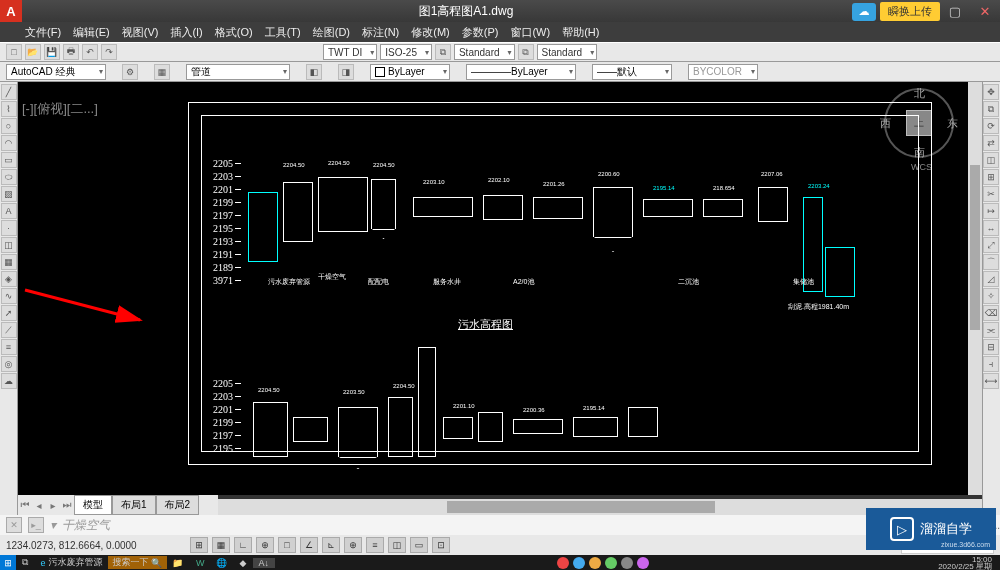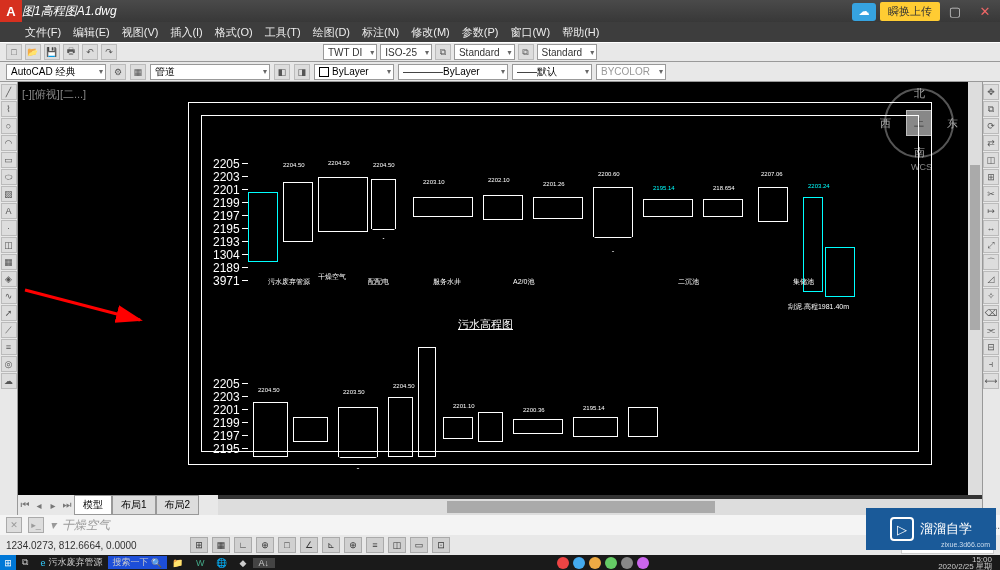--- a/index.html
+++ b/index.html
@@ -1,57 +1,57 @@
 <!DOCTYPE html>
 <html><head>
 <meta charset="utf-8">
 <style>
   * { box-sizing: border-box; margin: 0; padding: 0; font-family: "Microsoft YaHei", sans-serif; }
   body { width: 1000px; height: 570px; background: #444; overflow: hidden; position: relative; }
 
   .titlebar { height: 22px; background: linear-gradient(#4a4a4a,#383838); display: flex; align-items: center; color: #fff; font-size: 12px; }
   .titlebar .app-icon { width: 22px; height: 22px; background:#d6301f; color:#fff; display:flex;align-items:center;justify-content:center;font-weight:bold;font-size:13px; }
-  .titlebar .title { flex:1; text-align:left;font-style:italic; }
+  .titlebar .title { flex:1; text-align:center; }
   .titlebar .win-btn { width: 30px; height: 22px; display:flex; align-items:center; justify-content:center; color:#ccc; font-size:13px;}
 
   .menubar { height: 20px; background:#3d3d3d; display:flex; align-items:center; padding:0 20px; font-size:11px; color:#eee; gap:2px;}
   .menubar span { padding: 2px 5px; }
   .upload-badge { position:absolute; top:2px; right:60px; display:flex; align-items:center; gap:4px; }
   .upload-badge .ico { width:24px; height:18px; background:#36a3e0; border-radius:3px; display:flex;align-items:center;justify-content:center;color:#fff;font-size:11px; }
   .upload-badge .btn { background:#ffcc33; color:#333; font-size:11px; padding:2px 8px; border-radius:2px; }
 
   .toolbar-row { height: 20px; background:#e8e8e8; border-top:1px solid #fff; border-bottom:1px solid #999; display:flex; align-items:center; padding:0 6px; font-size:10px; color:#333; gap:3px; }
   .tbtn { width:16px; height:16px; background:#ddd; border:1px solid #bbb; display:inline-flex; align-items:center;justify-content:center; font-size:9px; color:#555;}
   .drop { height:16px; background:#fff; border:1px solid #999; padding:0 14px 0 4px; font-size:10px; position:relative; display:inline-flex; align-items:center;}
   .drop::after{content:"▾"; position:absolute; right:2px; font-size:8px; color:#666;}
 
-  .toolbar2 { height: 20px; background:#e8e8e8; border-bottom:1px solid #999; display:flex; align-items:center; padding:0 6px; font-size:10px; gap:4px;}
+  .toolbar2 { height: 20px; background:#e8e8e8; border-bottom:1px solid #999; display:flex; align-items:center; padding:0 6px; font-size:10px; gap:16px;}
   
   .work { position:absolute; top:82px; left:0; right:0; bottom:55px; background:#333;}
   
   .ltool { position:absolute; left:0; top:0; bottom:0; width:18px; background:#e8e8e8; border-right:1px solid #999; display:flex; flex-direction:column; gap:1px; padding-top:2px;}
   .ltool .tbtn { width:16px; height:16px; margin:0 auto;}
   .rtool { position:absolute; right:0; top:0; bottom:0; width:18px; background:#e8e8e8; border-left:1px solid #999; display:flex; flex-direction:column; gap:1px; padding-top:2px;}
   
   .canvas { position:absolute; left:18px; right:18px; top:0; bottom:20px; background:#000; overflow:hidden;}
-  .canvas-label { position:absolute; top:5px; left:4px; color:#888; font-size:11px;}
+  .canvas-label { position:absolute; top:18px; left:4px; color:#888; font-size:13px;}
   
   .vcube { position:absolute; top:6px; right:28px; width:70px; height:70px; }
   .vcube .ring{position:absolute;inset:0;border:2px solid #555;border-radius:50%;}
   .vcube .cube{position:absolute;left:22px;top:22px;width:26px;height:26px;background:#888;border:1px solid #bbb;color:#333;font-size:10px;display:flex;align-items:center;justify-content:center;}
   .vcube .dir{position:absolute;color:#aaa;font-size:11px;}
   .wcs{position:absolute;top:80px;right:50px;color:#888;font-size:9px;}
   
   
   .frame { position:absolute; left:170px; top:20px; right:50px; bottom:30px; border:1px solid #fff;}
   .frame-inner { position:absolute; inset:12px; border:1px solid #fff;}
   
   .elevation-block { position:absolute; }
   .yaxis { position:absolute; left:0; top:0; bottom:0; display:flex; flex-direction:column;}
-  .ytick { color:#fff; font-size:12px; height:13px; display:flex; align-items:center;}
+  .ytick { color:#fff; font-size:10px; height:13px; display:flex; align-items:center;font-family:Liberation Serif, serif;}
   .ytick::after{content:"";display:inline-block;width:6px;height:1px;background:#fff;margin-left:2px;}
   
   .section { position:absolute; border:1px solid #fff; }
   .section.cyan { border-color:#0ff; }
   .dim { position:absolute; color:#fff; font-size:6px; white-space:nowrap;}
   .dim.cyan{color:#0ff;}
   .lbl { position:absolute; color:#fff; font-size:7px;}
   
   .title-underline { position:absolute; color:#fff; font-size:11px; text-decoration:underline; }
   
@@ -132,21 +132,21 @@
   <span class="tbtn">⧉</span>
   <span class="drop">Standard</span>
   <span class="tbtn">⧉</span>
   <span class="drop">Standard</span>
 </div>
 
 <div class="toolbar2">
   <span class="drop" style="width:100px">AutoCAD 经典</span>
   <span class="tbtn">⚙</span>
   <span class="tbtn">▦</span>
-  <span class="drop" style="width:120px">管道</span>
+  <span class="drop" style="width:104px">管道</span>
   <span class="tbtn">◧</span>
   <span class="tbtn">◨</span>
   <span class="drop" style="width:80px">
       <span style="display:inline-block;width:10px;height:10px;background:#fff;border:1px solid #000;margin-right:3px"></span>
       <span>ByLayer</span>
     </span>
   <span class="drop" style="width:110px">———— <span>ByLayer</span></span>
   <span class="drop" style="width:80px">—— <span>默认</span></span>
   <span class="drop" style="width:70px;color:#999">BYCOLOR</span>
 </div>
@@ -212,21 +212,21 @@
 
     <div class="elevation-block" style="left:195px;top:75px;width:660px;height:150px">
       <div class="yaxis">
         <div class="ytick">2205</div>
         <div class="ytick">2203</div>
         <div class="ytick">2201</div>
         <div class="ytick">2199</div>
         <div class="ytick">2197</div>
         <div class="ytick">2195</div>
         <div class="ytick">2193</div>
-        <div class="ytick">1304</div>
+        <div class="ytick">2191</div>
         <div class="ytick">2189</div>
         <div class="ytick">3971</div>
       </div>
 
       <div class="section cyan" style="left:35px;top:35px;width:30px;height:70px"></div>
       <div class="section" style="left:70px;top:25px;width:30px;height:60px"></div>
       <div class="section" style="left:105px;top:20px;width:50px;height:55px"></div>
       <div class="section" style="left:158px;top:22px;width:25px;height:50px;border-bottom:none">
           <div style="position:absolute;left:0;right:0;bottom:-10px;height:10px;border:1px solid #fff;clip-path:polygon(0 0,100% 0,50% 100%)"></div>
         </div>
@@ -358,21 +358,21 @@
   </span>
 </div>
 
 <div class="taskbar">
   <div class="tstart">⊞</div>
   <div class="titem">⧉</div>
   <div class="titem">
       <span style="color:#3cf">e</span>
       <span>污水废弃管源</span>
     </div>
-  <div class="titem" style="background:#1d4ed8;padding:0 4px"><span>搜索一下</span> 🔍</div>
+  <div class="titem" style="background:#a16207;padding:0 4px"><span>搜索一下</span> 🔍</div>
   <div class="titem">📁</div>
   <div class="titem" style="color:#4a8">W</div>
   <div class="titem">🌐</div>
   <div class="titem">◆</div>
   <div class="titem" style="background:#444">A↓</div>
   <div class="tray-icons" style="margin-left:auto">
     <span style="background:#e44"></span>
     <span style="background:#4ae"></span>
     <span style="background:#ea4"></span>
     <span style="background:#6c6"></span>

